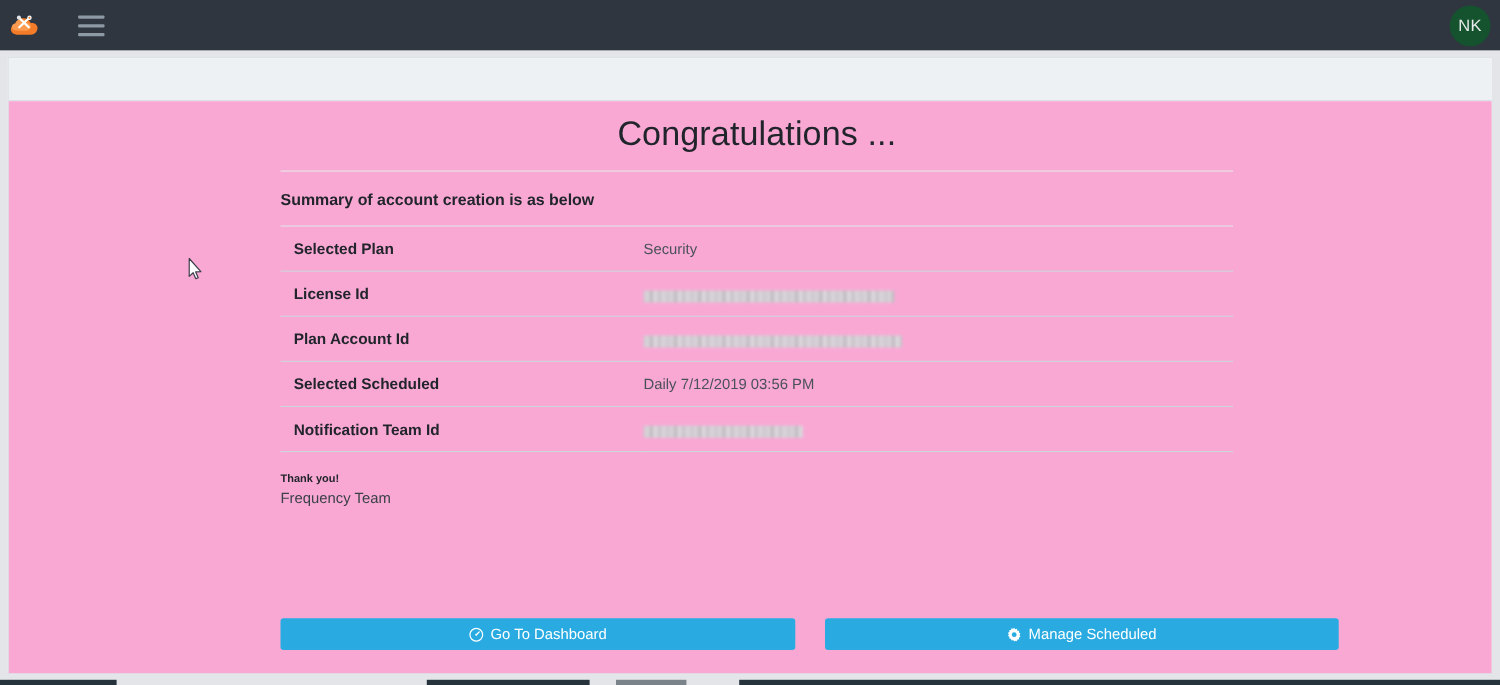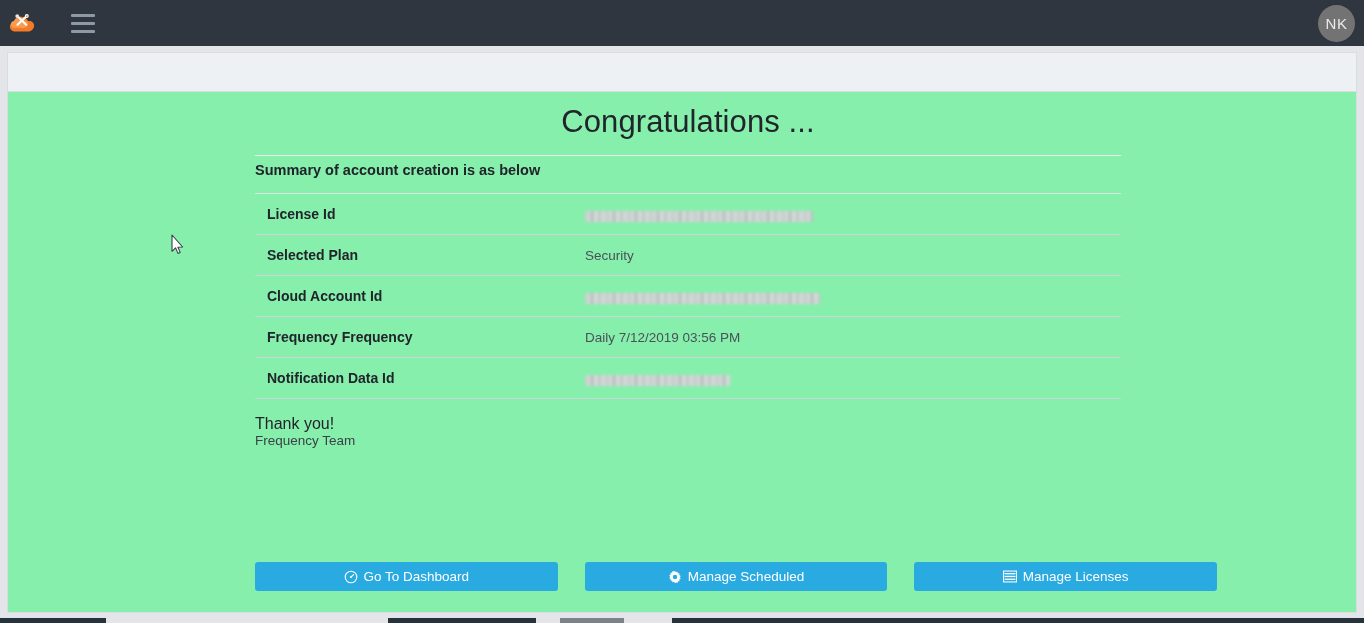--- a/index.html
+++ b/index.html
@@ -58,21 +58,21 @@
     background: #8e99a6;
     border-radius: 1px;
   }
   .avatar {
     position: absolute;
     right: 9px;
     top: 5px;
     width: 37px;
     height: 37px;
     border-radius: 50%;
-    background: #737373;
+    background: #14532d;
     color: #e8eaec;
     font-size: 15px;
     letter-spacing: 0.5px;
     display: flex;
     align-items: center;
     justify-content: center;
     cursor: pointer;
     user-select: none;
   }
 
@@ -98,21 +98,21 @@
   .panel-head {
     height: 39px;
     background: #eef1f4;
     border-bottom: 1px solid #d8dde2;
     box-sizing: border-box;
   }
 
   .panel-content {
     position: relative;
     height: 520px;
-    background: #86efac;
+    background: #f9a8d4;
   }
 
   
   .content-wrap {
     position: absolute;
     left: 247px;
     top: 12px;
     width: 866px;
   }
 
@@ -143,21 +143,21 @@
         #c2c2c6 14px, #dadadd 18px, #cacace 22px);
     filter: blur(1.6px);
     opacity: .95;
   }
   .redact.email-inline { width: 172px; height: 13px; margin-right: 4px; }
 
   .section-title {
     font-size: 14.5px;
     font-weight: bold;
     color: #21252b;
-    margin-top: 6px;
+    margin-top: 18px;
     padding-bottom: 15px;
     border-bottom: 1px solid #dfe3e8;
   }
 
   
   table.summary {
     width: 100%;
     border-collapse: collapse;
     table-layout: fixed;
   }
@@ -183,22 +183,22 @@
   .redact.val-mail  { width: 145px; height: 11px; }
 
   
   .closing {
     margin-top: 16px;
     font-size: 13.5px;
     line-height: 17px;
     color: #3b4148;
   }
   .closing .thanks {
-    font-weight: normal;
-    font-size: 16px;
+    font-weight: bold;
+    font-size: 10px;
     color: #21252b;
   }
 
   
   .actions {
     position: absolute;
     left: 247px;
     top: 470px;
     width: 962px;
     display: flex;
@@ -290,41 +290,41 @@
         <div class="content-wrap">
 
           <h1 class="page-title">Congratulations ...</h1>
 
 
           <div class="section-title">Summary of account creation is as below</div>
 
           <table class="summary">
             <tbody>
               <tr>
+                <td class="k">Selected Plan</td>
+                <td class="v">Security</td>
+              </tr>
+              <tr>
                 <td class="k">License Id</td>
                 <td class="v">
                   <span class="redact val-lic"></span>
                 </td>
               </tr>
               <tr>
-                <td class="k">Selected Plan</td>
-                <td class="v">Security</td>
-              </tr>
-              <tr>
-                <td class="k">Cloud Account Id</td>
+                <td class="k">Plan Account Id</td>
                 <td class="v">
                   <span class="redact val-acct"></span>
                 </td>
               </tr>
               <tr>
-                <td class="k">Frequency Frequency</td>
+                <td class="k">Selected Scheduled</td>
                 <td class="v">Daily 7/12/2019 03:56 PM</td>
               </tr>
               <tr>
-                <td class="k">Notification Data Id</td>
+                <td class="k">Notification Team Id</td>
                 <td class="v">
                   <span class="redact val-mail"></span>
                 </td>
               </tr>
             </tbody>
           </table>
 
           <div class="closing">
             <div class="thanks">Thank you!</div>
             <div>Frequency Team</div>
@@ -344,29 +344,20 @@
           </button>
 
           <button class="btn">
             <svg width="14" height="14" viewBox="0 0 16 16">
               <path fill="#ffffff" d="M8 0.9l1.05 1.55 1.82-.52.42 1.84 1.88.2-.3 1.86 1.65.92-.97 1.63.97 1.63-1.65.92.3 1.86-1.88.2-.42 1.84-1.82-.52L8 15.1l-1.05-1.55-1.82.52-.42-1.84-1.88-.2.3-1.86L1.48 9.3l.97-1.63-.97-1.63 1.65-.92-.3-1.86 1.88-.2.42-1.84 1.82.52z"></path>
               <circle cx="8" cy="8" r="2.5" fill="#29abe2"></circle>
             </svg>
             <span>Manage Scheduled</span>
           </button>
 
-          <button class="btn">
-            <svg width="14" height="13" viewBox="0 0 16 14">
-              <rect x="0.6" y="0.8" width="14.8" height="12.4" fill="none" stroke="#ffffff" stroke-width="1.2"></rect>
-              <rect x="1.8" y="3.0" width="12.4" height="1.5" fill="#ffffff"></rect>
-              <rect x="1.8" y="6.2" width="12.4" height="1.5" fill="#ffffff"></rect>
-              <rect x="1.8" y="9.4" width="12.4" height="1.5" fill="#ffffff"></rect>
-            </svg>
-            <span>Manage Licenses</span>
-          </button>
 
         </div>
 
       </div>
     </div>
 
     <div class="taskbar">
       <div class="taskbar-seg" style="left:0px;  width:106px;"></div>
       <div class="taskbar-seg" style="left:388px; width:148px;"></div>
       <div class="taskbar-seg" style="left:560px; width:64px;  opacity:.55;"></div>

